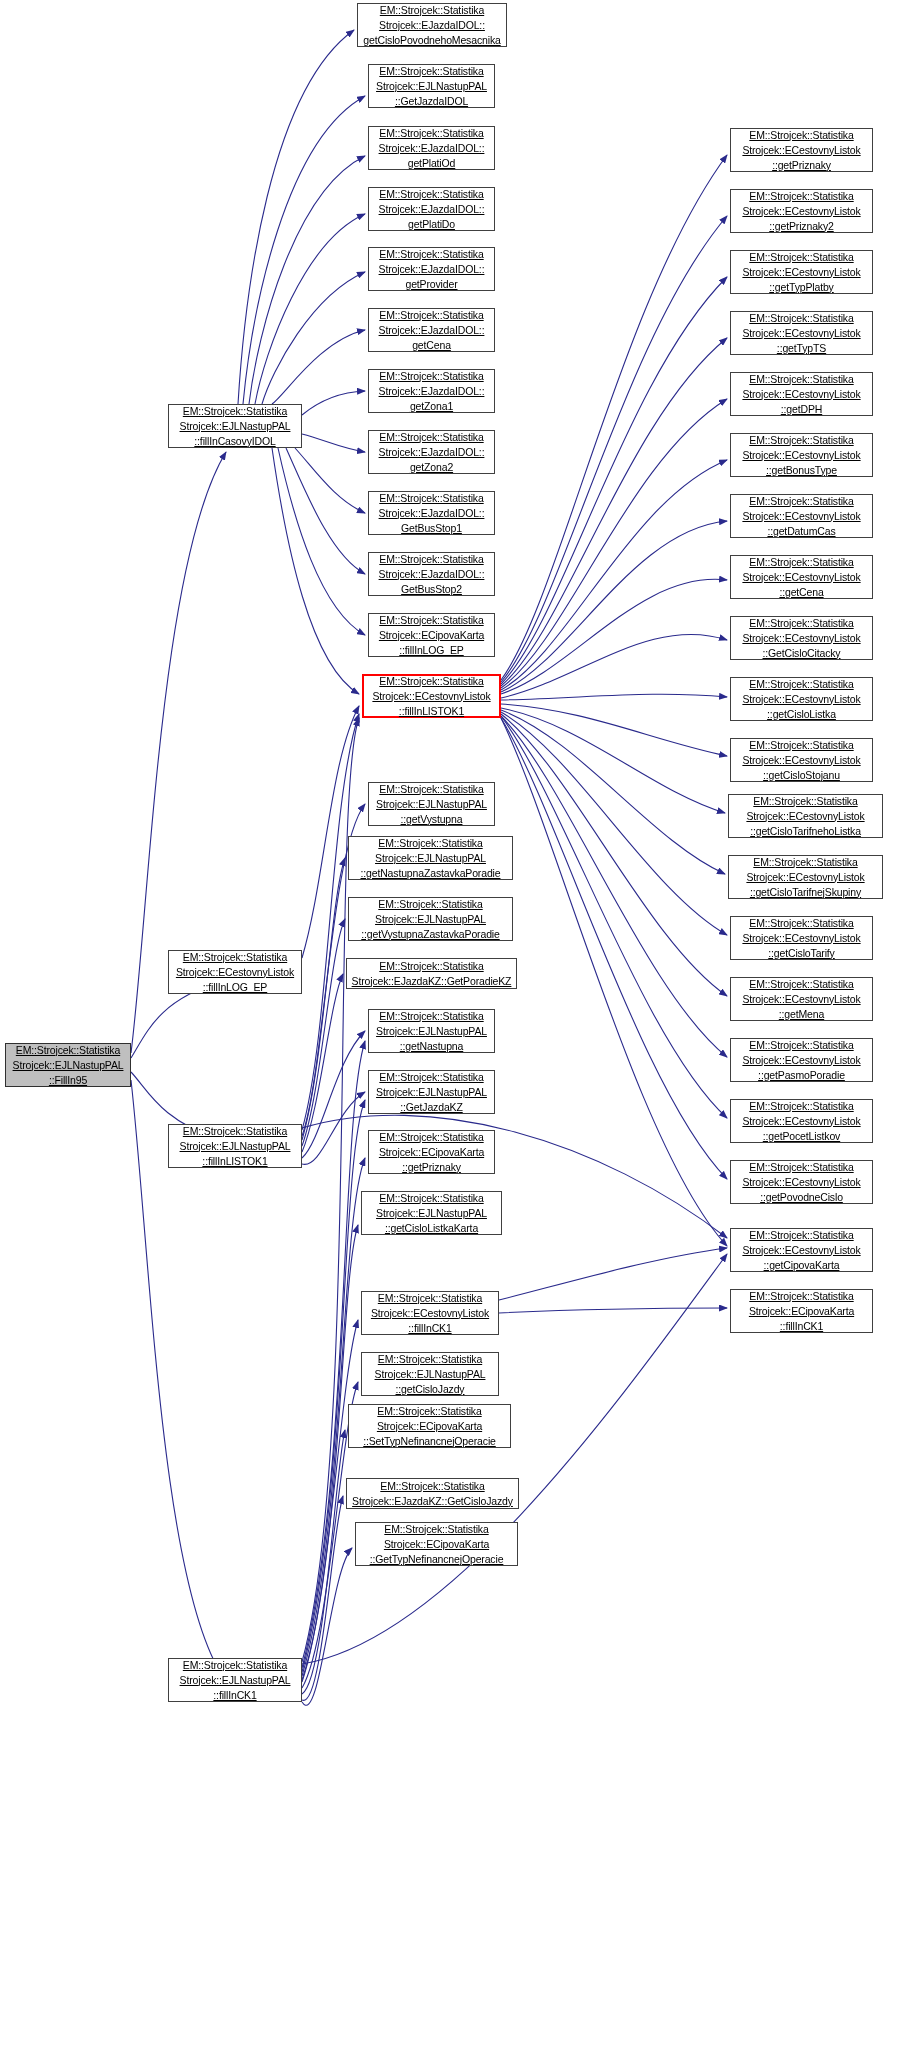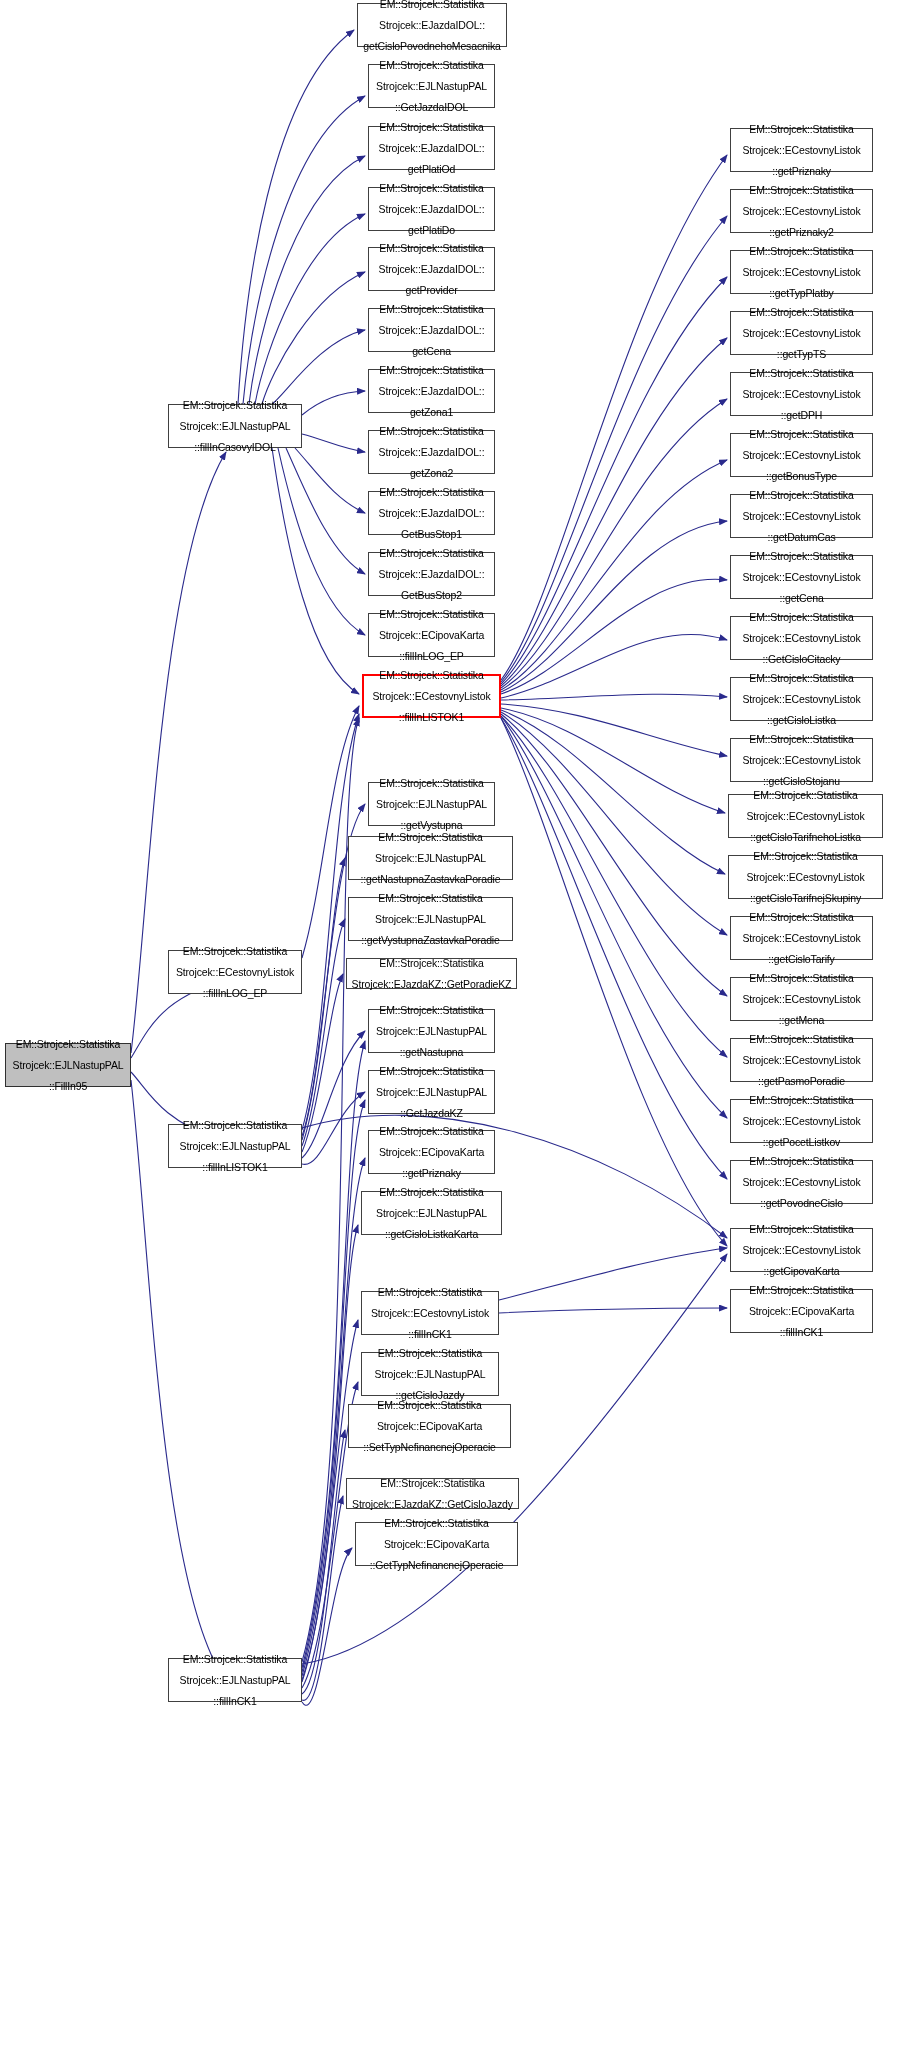--- a/index.html
+++ b/index.html
@@ -23,29 +23,30 @@
     height: 2056px;
     pointer-events: none;
   }
   .node {
     position: absolute;
     box-sizing: border-box;
     border: 1px solid #404040;
     background: #ffffff;
     color: #000000;
     font-size: 10.5px;
-    line-height: 21px;
+    line-height: 15px;
     text-align: center;
     display: flex;
     align-items: center;
     justify-content: center;
     white-space: pre-line;
     letter-spacing: -0.15px;
     padding: 1px 2px;
     z-index: 3;
+    text-decoration: underline;
   }
   .node.root {
     background: #bfbfbf;
     border: 1px solid #303030;
   }
   .node.highlight {
     border: 2px solid #ff0000;
   }
   .node-label { display: block; width: 100%; }
 </style>

